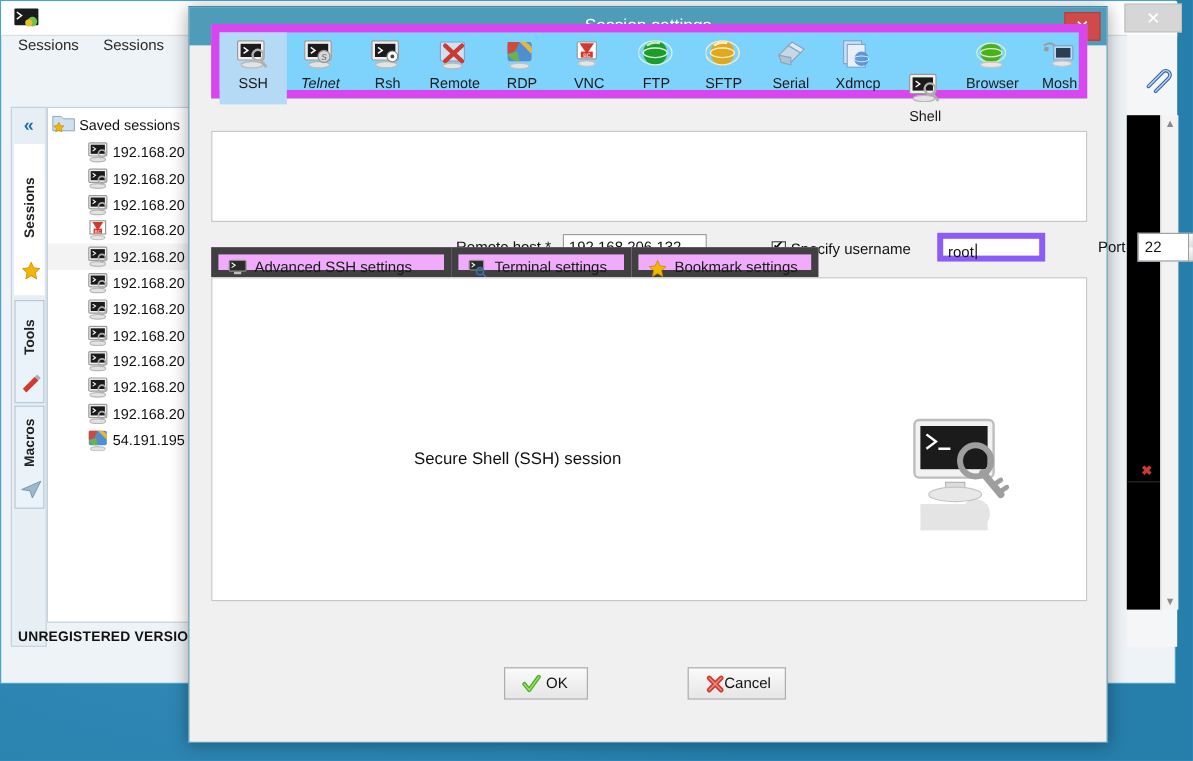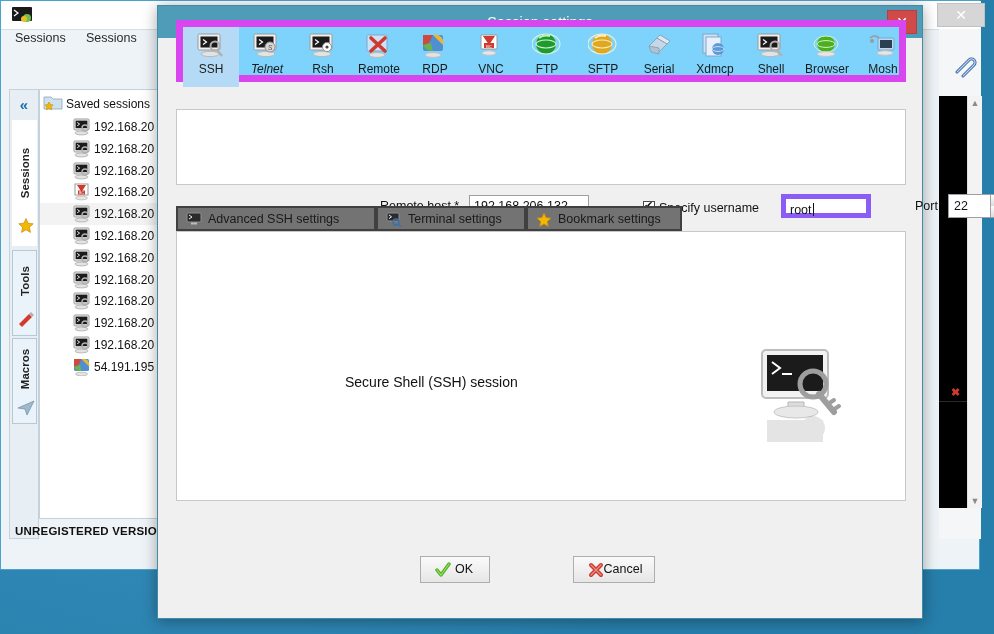--- a/index.html
+++ b/index.html
@@ -255,22 +255,22 @@
   }
   .spin .up{ top:0; border-bottom:1px solid #b4b4b4;}
   .spin .down{ top:11px;}
 
   
   .tabs2{
     position:absolute; left:18px; top:200px; width:730px; height:25px;
   }
   .tab2{
     position:absolute; top:0; height:25px;
-    background:#737373;
-    border:2px solid #404040; box-sizing:border-box;
+    background:#f0abfc;
+    border:6px solid #404040; box-sizing:border-box;
     font-size:12.5px; color:#1a1a1a; line-height:23px;
     cursor:pointer;
   }
   .tab2 .t2ico{ position:absolute; left:8px; top:4px; width:16px; height:15px;}
   .tab2 .t2lab{ position:absolute; left:30px; top:0; white-space:nowrap;}
 
   .main-panel{
     position:absolute; left:18px; top:225px; width:730px; height:270px;
     background:#ffffff;
     border:1px solid #c8c8c8; box-sizing:border-box;
@@ -591,21 +591,21 @@
           </div>
           <div class="proto" style="left: 504px;">
             <span class="pico"><svg viewBox="0 0 30 28">
                 <rect x="3" y="2" width="15" height="19" fill="#cfe2f5" stroke="#7fa6cc"></rect>
                 <rect x="6" y="5" width="15" height="19" fill="#e8f1fb" stroke="#7fa6cc"></rect>
                 <circle cx="18" cy="17" r="6" fill="#4f8fd1" opacity=".9"></circle>
                 <ellipse cx="18" cy="17" rx="6" ry="2.4" fill="none" stroke="#cfe6ff" stroke-width=".9"></ellipse>
               </svg></span>
             <span class="plab">Xdmcp</span>
           </div>
-          <div class="proto" style="left: 560px;">
+          <div class="proto" style="left: 560px; margin-top: 28px;">
             <span class="pico"><svg viewBox="0 0 30 28">
                 <rect x="2" y="2" width="22" height="16" rx="1.5" fill="#f0f0f0" stroke="#9a9a9a"></rect>
                 <rect x="4.5" y="4.5" width="17" height="11" fill="#1b1b1b"></rect>
                 <path d="M7 7.5 l3.5 2.5 -3.5 2.5" stroke="#fff" stroke-width="1.2" fill="none"></path>
                 <ellipse cx="14" cy="22" rx="9" ry="2.6" fill="#e3e3e3" stroke="#b9b9b9"></ellipse>
                 <circle cx="19" cy="14" r="4.5" fill="none" stroke="#b0b0b0" stroke-width="2"></circle>
                 <path d="M21 18 l5 6" stroke="#b0b0b0" stroke-width="2.4"></path>
               </svg></span>
             <span class="plab">Shell</span>
           </div>

